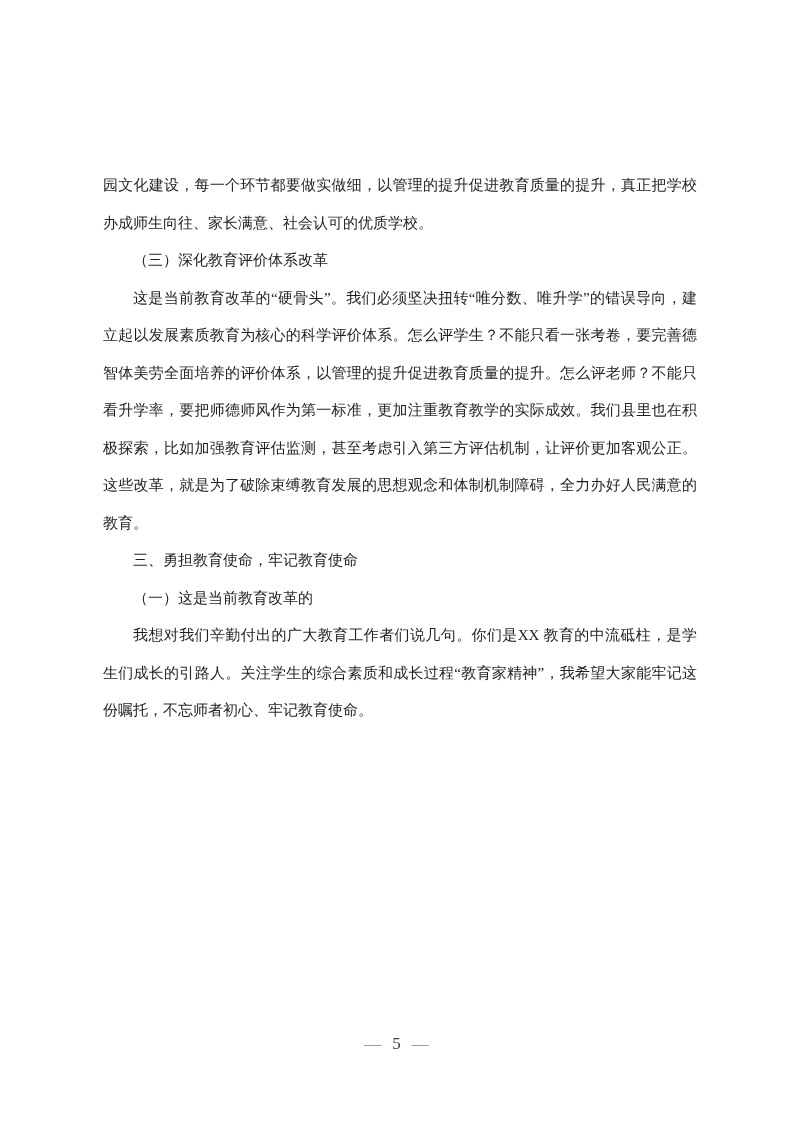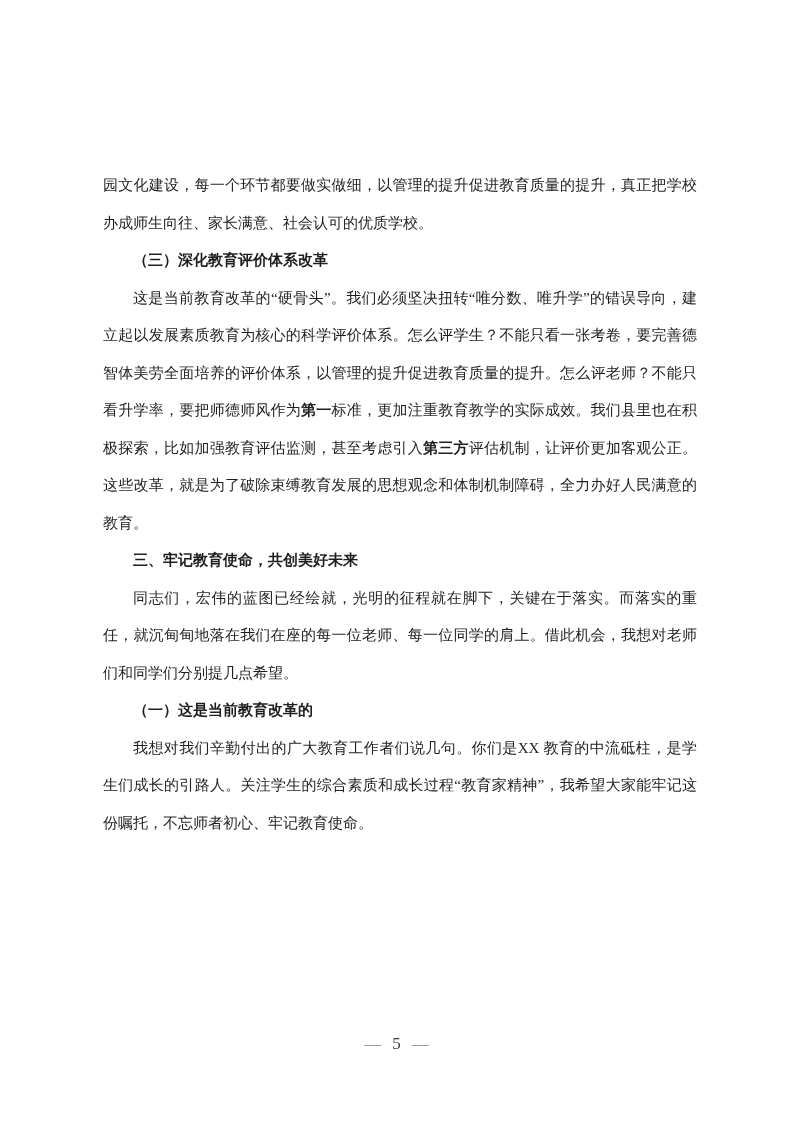--- a/index.html
+++ b/index.html
@@ -35,24 +35,24 @@
   }
   .content p {
     margin: 0;
     padding: 0;
     text-indent: 2em;
   }
   .content p.continuation {
     text-indent: 0;
   }
   .content p.heading {
-    font-weight: 700;
+    font-weight: 400;
   }
   .content strong {
-    font-weight: 700;
+    font-weight: 400;
   }
   .footer {
     position: absolute;
     left: 0;
     top: 1032px;
     width: 793px;
     text-align: center;
     font-size: 17px;
     line-height: 24px;
     color: #404040;
@@ -72,23 +72,22 @@
 <div class="page">
 
   <div class="content">
 
     <p class="continuation"><span>园文化建设，每一个环节都要做实做细，以管理的提升促进教育质量的提升，真正把学校办成师生向往、家长满意、社会认可的优质学校。</span></p>
 
     <p class="heading"><span>（三）深化教育评价体系改革</span></p>
 
     <p><span>这是当前教育改革的“硬骨头”。我们必须坚决扭转“唯分数、唯升学”的错误导向，建立起以发展素质教育为核心的科学评价体系。怎么评学生？不能只看一张考卷，要完善德智体美劳全面培养的评价体系，以管理的提升促进教育质量的提升。怎么评老师？不能只看升学率，要把师德师风作为</span><strong>第一</strong><span>标准，更加注重教育教学的实际成效。我们县里也在积极探索，比如加强教育评估监测，甚至考虑引入</span><strong>第三方</strong><span>评估机制，让评价更加客观公正。这些改革，就是为了破除束缚教育发展的思想观念和体制机制障碍，全力办好人民满意的教育。</span></p>
 
-    <p class="heading"><span>三、牢记教育使命，共创美好未来</span></p>
+    <p class="heading"><span>三、勇担教育使命，牢记教育使命</span></p>
 
-    <p><span>同志们，宏伟的蓝图已经绘就，光明的征程就在脚下，关键在于落实。而落实的重任，就沉甸甸地落在我们在座的每一位老师、每一位同学的肩上。借此机会，我想对老师们和同学们分别提几点希望。</span></p>
 
     <p class="heading"><span>（一）这是当前教育改革的</span></p>
 
     <p><span>我想对我们辛勤付出的广大教育工作者们说几句。你们是XX 教育的中流砥柱，是学生们成长的引路人。关注学生的综合素质和成长过程“教育家精神”，我希望大家能牢记这份嘱托，不忘师者初心、牢记教育使命。</span></p>
 
   </div>
 
   <div class="footer"><span class="dash">—</span><span class="num">5</span><span class="dash">—</span></div>
 
 </div>

